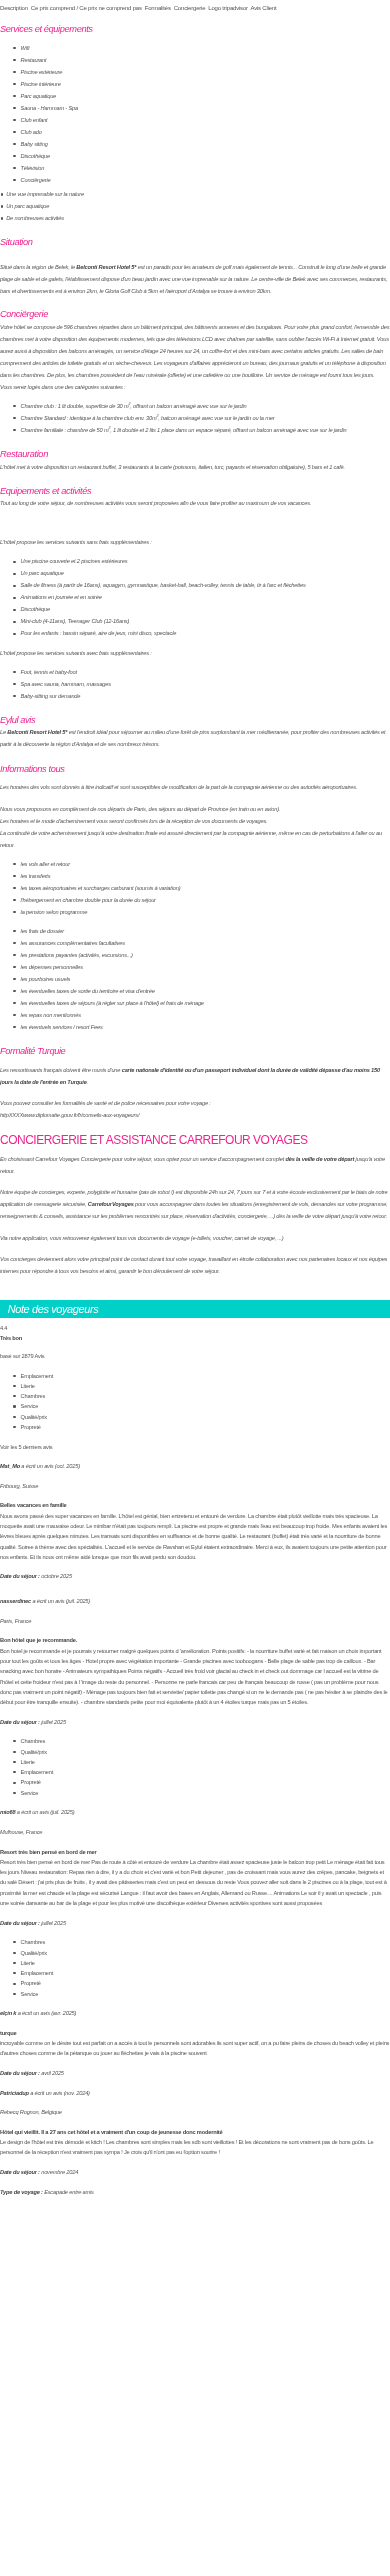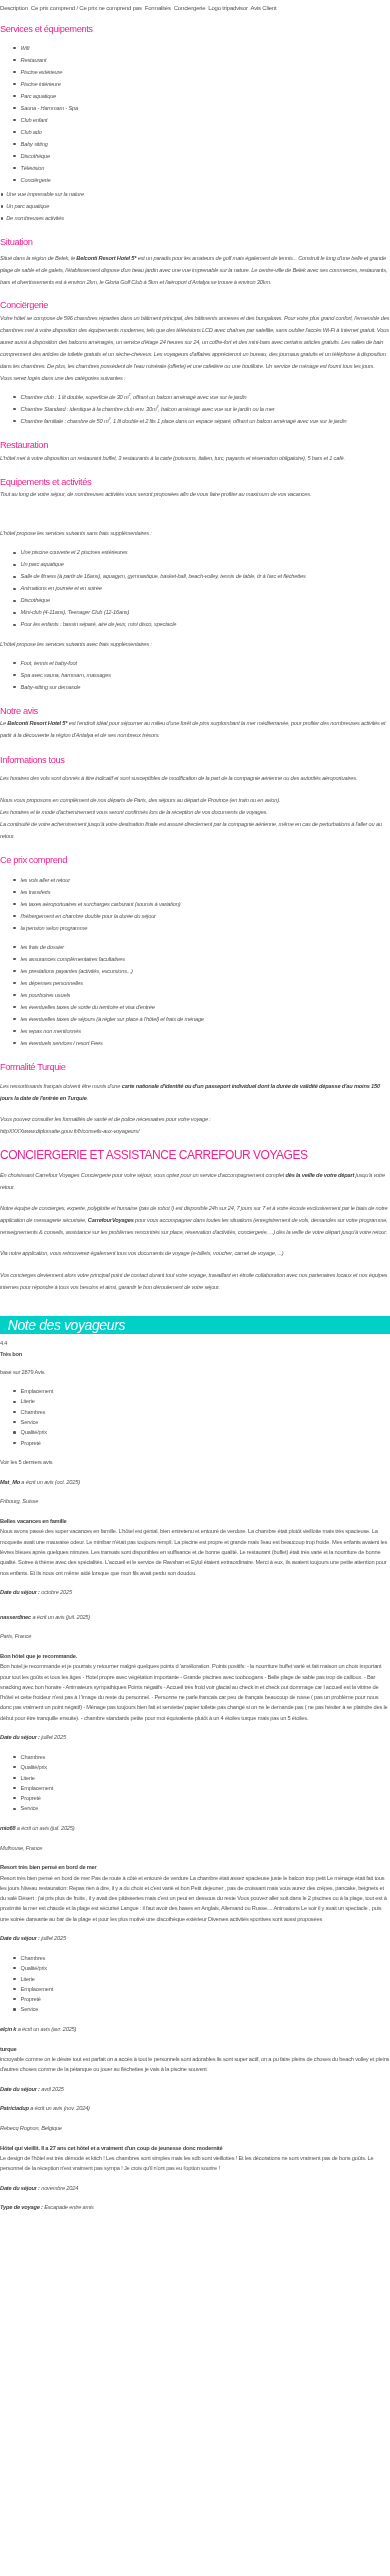--- a/index.html
+++ b/index.html
@@ -9,20 +9,21 @@
     color: #555555;
     font-size: 5.7px;
     line-height: 8.8px;
     letter-spacing: -0.2px;
   }
   .wrap { padding: 0 0 10.3px 0; }
   .topnav { padding: 3.6px 0 0 0; font-size: 6px; color: #555; letter-spacing: -0.2px; }
   .topnav span { margin-right: 1.5px; }
   h2.sec {
     color: #f0238f;
+    font-style: italic;
     font-weight: normal;
     font-size: 9.3px;
     line-height: 11.3px;
     margin: 11.3px 0 4.1px 0;
     letter-spacing: -0.4px;
   }
   h2.sec.caps { font-style: normal; font-size: 12px; letter-spacing: -0.5px; }
   p { margin: 0; }
   p.body { font-style: italic; line-height: 12px; letter-spacing: -0.2px; }
   p.gap { margin-top: 9.3px; }
@@ -35,21 +36,21 @@
   ul.tight { margin: 2.1px 0 0 0; padding: 0; list-style: none; }
   ul.tight li { position: relative; padding-left: 6.2px; font-style: italic; line-height: 12px; letter-spacing: -0.2px; }
   ul.tight li::before {
     content: ""; position: absolute; left: 0.5px; top: 5.2px;
     width: 2.1px; height: 2.1px; border-radius: 50%; background: #555;
   }
   b { color: #444; }
   sup { font-size: 3.6px; line-height: 0; }
   .banner {
     background: #00d0c8; color: #ffffff; font-style: italic;
-    font-size: 14px; line-height: 18.5px; padding: 0 0 0 7.7px;
+    font-size: 11px; line-height: 18.5px; padding: 0 0 0 7.7px;
     margin-top: 23px; letter-spacing: -0.4px;
   }
   .rev { font-style: normal; line-height: 10.3px; letter-spacing: -0.2px; }
   .rating-score { margin-top: 5.2px; font-size: 5.7px; line-height: 9.3px; }
   .rating-label { font-weight: bold; color: #444; line-height: 11.3px; }
   .rating-count { margin-top: 6.7px; }
   ul.crit { margin: 9.3px 0 0 0; padding: 0 0 0 20.6px; list-style: none; }
   ul.crit li { position: relative; line-height: 10.3px; letter-spacing: -0.2px; }
   ul.crit li::before {
     content: ""; position: absolute; left: -7.2px; top: 4.1px;
@@ -94,21 +95,21 @@
     <li>Télévision</li>
     <li>Conciërgerie</li>
   </ul>
 
   <ul class="tight">
     <li>Une vue imprenable sur la nature</li>
     <li>Un parc aquatique</li>
     <li>De nombreuses activités</li>
   </ul>
 
-  <h2 class="sec" style="margin-top:12.4px;margin-bottom:4px">Situation</h2>
+  <h2 class="sec" style="margin-top:12.4px;margin-bottom:13px">Situation</h2>
   <p class="body"><span>Situé dans la région de Belek, le </span><b>Belconti Resort Hotel 5*</b><span> est un paradis pour les amateurs de golf mais également de tennis... Construit le long d'une belle et grande plage de sable et de galets, l'établissement dispose d'un beau jardin avec une vue imprenable sur la nature. Le centre-ville de Belek avec ses commerces, restaurants, bars et divertissements est à environ 2km, le Gloria Golf Club à 5km et l'aéroport d'Antalya se trouve à environ 30km.</span></p>
 
   <h2 class="sec" style="margin-top:12.4px;margin-bottom:0">Conciërgerie</h2>
   <p class="body">Votre hôtel se compose de 596 chambres réparties dans un bâtiment principal, des bâtiments annexes et des bungalows. Pour votre plus grand confort, l'ensemble des chambres met à votre disposition des équipements modernes, tels que des télévisions LCD avec chaînes par satellite, sans oublier l'accès Wi-Fi à Internet gratuit. Vous aurez aussi à disposition des balcons aménagés, un service d'étage 24 heures sur 24, un coffre-fort et des mini-bars avec certains articles gratuits. Les salles de bain comprennent des articles de toilette gratuits et un sèche-cheveux. Les voyageurs d'affaires apprécieront un bureau, des journaux gratuits et un téléphone à disposition dans les chambres. De plus, les chambres possèdent de l'eau minérale (offerte) et une cafetière ou une bouilloire. Un service de ménage est fourni tous les jours.</p>
   <p class="body">Vous serez logés dans une des catégories suivantes :</p>
   <ul class="bul" style="margin-top:7.2px">
     <li><span>Chambre club : 1 lit double, superficie de 30 m</span><sup>2</sup><span>, offrant un balcon aménagé avec vue sur le jardin</span></li>
     <li><span>Chambre Standard : identique à la chambre club env. 30m</span><sup>2</sup><span>, balcon aménagé avec vue sur le jardin ou la mer</span></li>
     <li><span>Chambre familiale : chambre de 50 m</span><sup>2</sup><span>, 1 lit double et 2 lits 1 place dans un espace séparé, offrant un balcon aménagé avec vue sur le jardin</span></li>
   </ul>
@@ -128,30 +129,29 @@
     <li>Mini-club (4-11ans), Teenager Club (12-16ans)</li>
     <li>Pour les enfants : bassin séparé, aire de jeux, mini disco, spectacle</li>
   </ul>
   <p class="body" style="margin-top:7.2px">L'hôtel propose les services suivants avec frais supplémentaires :</p>
   <ul class="bul" style="margin-top:7.2px">
     <li>Foot, tennis et baby-foot</li>
     <li>Spa avec sauna, hammam, massages</li>
     <li>Baby-sitting sur demande</li>
   </ul>
 
-  <h2 class="sec" style="margin-top:13.4px;margin-bottom:0">Notre avis</h2>
+  <h2 class="sec" style="margin-top:13.4px;margin-bottom:0">Eylul avis</h2>
   <p class="body"><span>Le </span><b>Belconti Resort Hotel 5*</b><span> est l'endroit idéal pour séjourner au milieu d'une forêt de pins surplombant la mer méditerranée, pour profiter des nombreuses activités et partir à la découverte la région d'Antalya et de ses nombreux trésors.</span></p>
 
   <h2 class="sec" style="margin-top:13.4px;margin-bottom:6.2px">Informations tous</h2>
   <p class="body">Les horaires des vols sont donnés à titre indicatif et sont susceptibles de modification de la part de la compagnie aérienne ou des autorités aéroportuaires.</p>
   <p class="body gap">Nous vous proposons en complément de nos départs de Paris, des séjours au départ de Province (en train ou en avion).</p>
   <p class="body">Les horaires et le mode d'acheminement vous seront confirmés lors de la réception de vos documents de voyages.</p>
   <p class="body">La continuité de votre acheminement jusqu'à votre destination finale est assuré directement par la compagnie aérienne, même en cas de perturbations à l'aller ou au retour.</p>
 
-  <h2 class="sec" style="margin-top:13.4px">Ce prix comprend</h2>
   <ul class="bul" style="margin-top:7.2px">
     <li>les vols aller et retour</li>
     <li>les transferts</li>
     <li>les taxes aéroportuaires et surcharges carburant (soumis à variation)</li>
     <li>l'hébergement en chambre double pour la durée du séjour</li>
     <li>la pension selon programme</li>
   </ul>
 
   <ul class="bul" style="margin-top:7.2px">
     <li>les frais de dossier</li>

